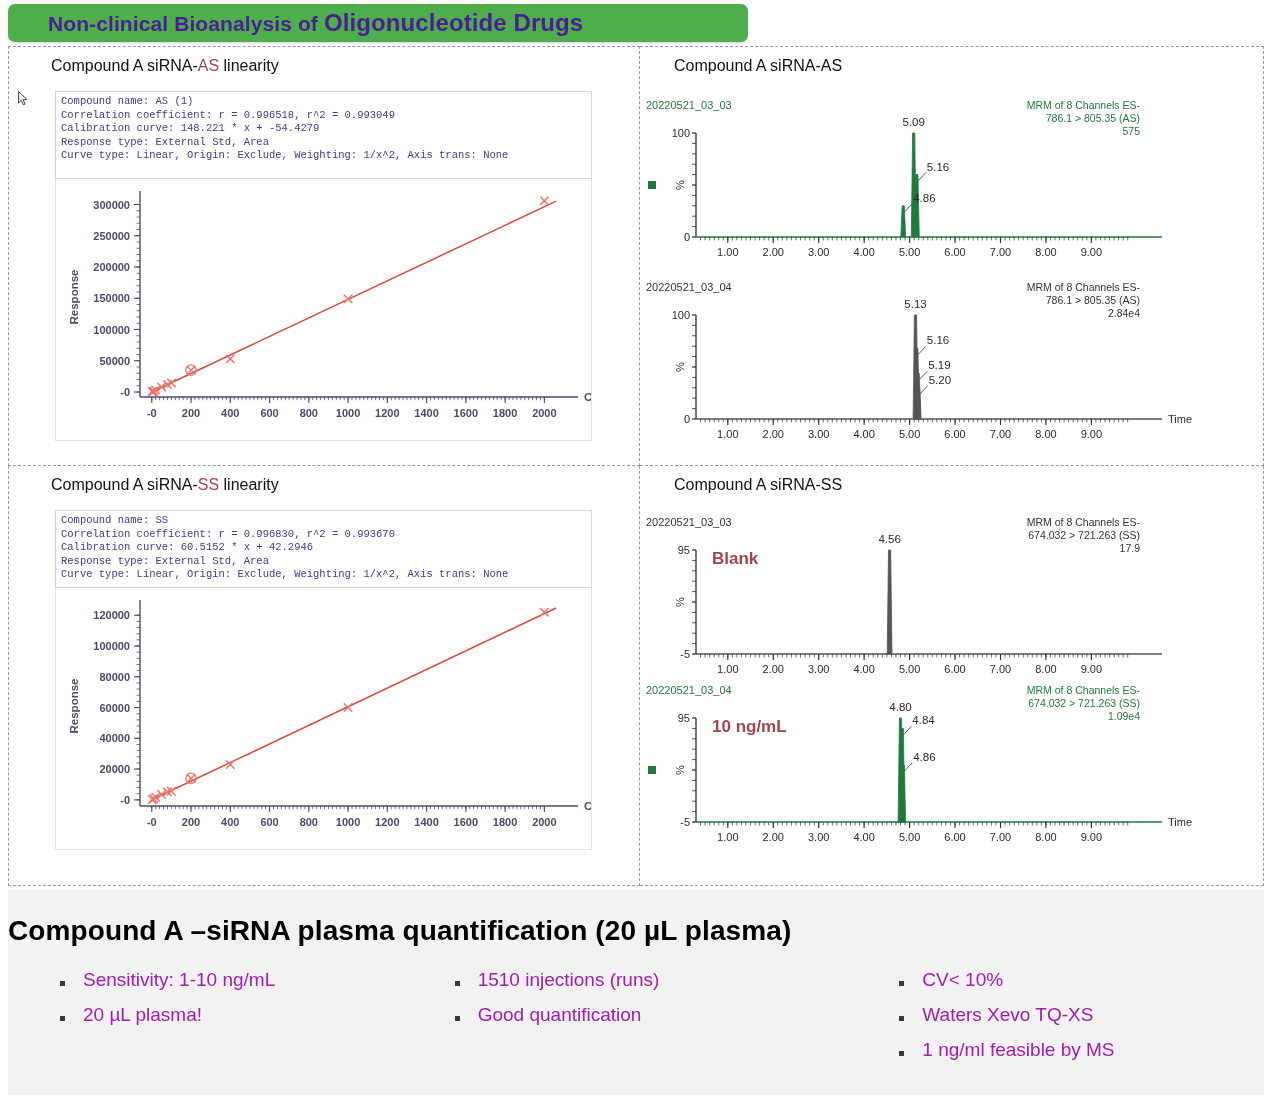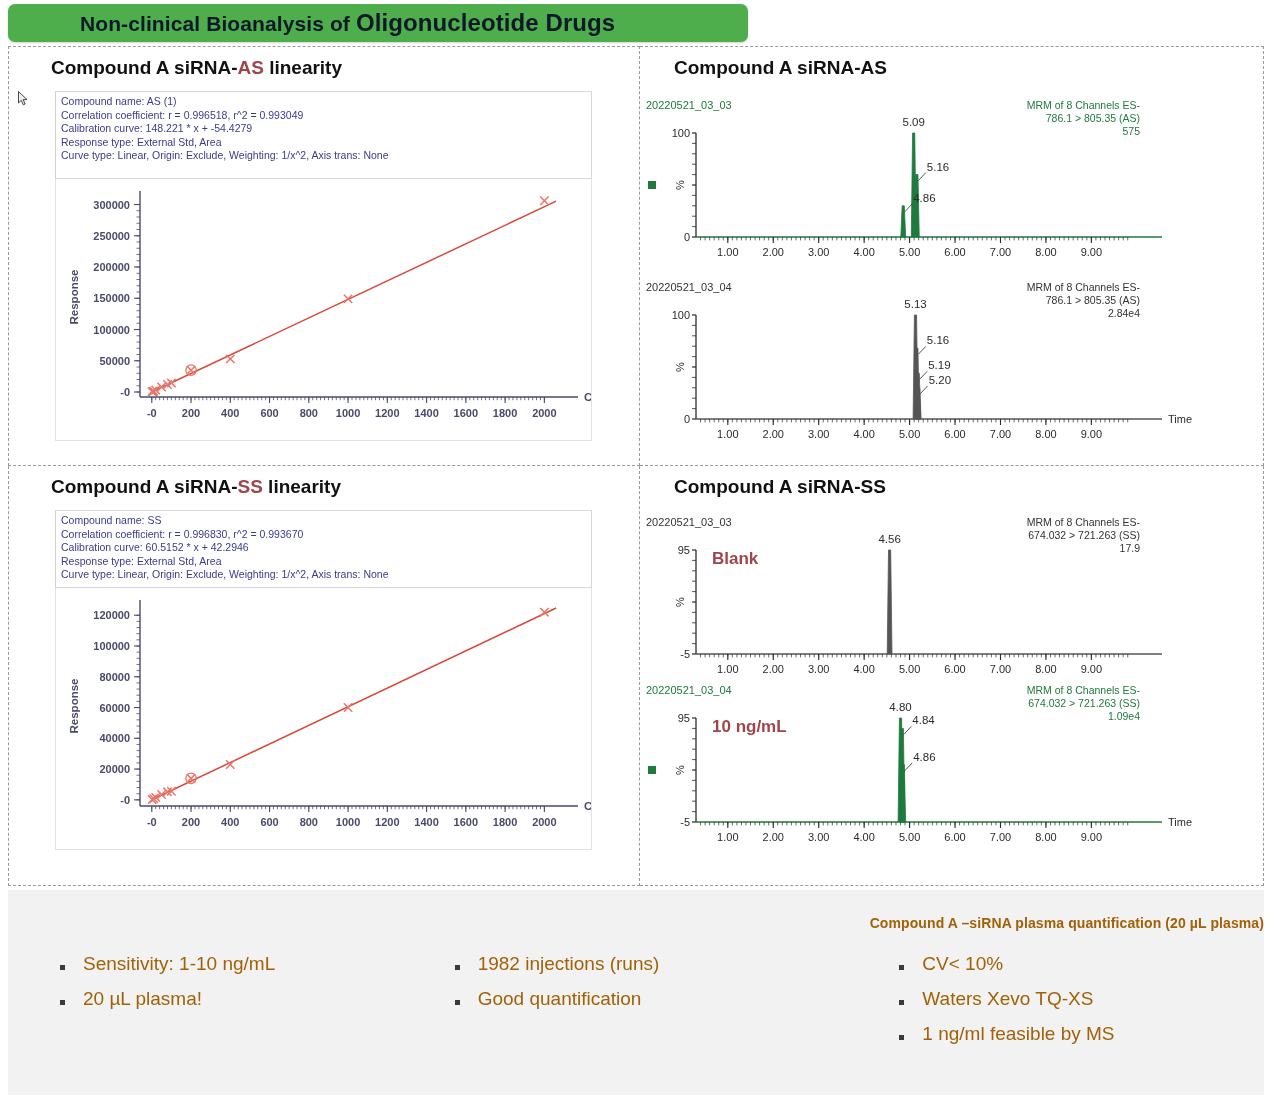--- a/index.html
+++ b/index.html
@@ -15,27 +15,26 @@
   
   .banner{
     position:absolute; left:8px; top:4px;
     height:38px; width:740px;
     background:#4FAE4C;
     border-radius:7px;
     display:flex; align-items:center;
     box-shadow:0 1px 2px rgba(0,0,0,.18);
   }
   .banner-text{
-    color:#0f172a;
+    color:#4c1d95;
     font-size:21px;
     font-weight:bold;
     letter-spacing:.1px;
-    padding-left:26px;
+    padding-left:40px;
     white-space:nowrap;
-    margin-left:46px;
   }
   .banner-text .light{font-weight:bold;}
   .banner-text .big{font-size:24px;font-weight:bold;}
 
   
   .grid{
     position:absolute; left:8px; top:46px;
     width:1256px; height:840px;
     display:grid;
     grid-template-columns:632px 624px;
@@ -46,21 +45,21 @@
     box-sizing:border-box;
     position:relative;
     background:#fff;
   }
   .q-tl{border-right-width:1px;border-bottom-width:1px;}
   .q-tr{border-left:none;border-bottom-width:1px;}
   .q-bl{border-top:none;border-right-width:1px;}
   .q-br{border-top:none;border-left:none;}
 
   .panel-title{
-    font-size:19px; font-weight:bold; color:#111;
+    font-size:16px; font-weight:normal; color:#111;
     position:absolute; left:42px; top:10px;
     white-space:nowrap;
   }
   .panel-title-r{left:34px;}
   .hl{color:#A0454C;}
 
   
   .lin-box{
     position:absolute; left:46px; top:44px;
     width:537px; height:88px;
@@ -69,21 +68,21 @@
     background:#fff;
     box-sizing:border-box;
     padding:3px 5px 0 5px;
   }
   .lin-box.ss{height:78px;}
   .lin-line{
     font-size:10.5px;
     color:#3b3b8f;
     line-height:13.6px;
     white-space:nowrap;
-    font-family:Liberation Sans, sans-serif;
+    font-family:Liberation Mono, monospace;
   }
   .cursor-arrow{
     position:absolute; left:9px; top:44px;
     width:11px;height:15px;
   }
 
   
   .cal-wrap{
     position:absolute;
     left:46px;
@@ -102,41 +101,41 @@
   .chrom-svg{display:block;}
 
   
   .footer{
     position:absolute; left:8px; top:890px;
     width:1256px; height:205px;
     background:#F2F2F2;
     box-sizing:border-box;
   }
   .footer-title{
-    text-align:right;
-    font-size:14px;
+    text-align:left;
+    font-size:28px;
     font-weight:bold;
-    color:#a16207;
+    color:#000000;
     padding-top:25px;
     letter-spacing:.1px;
   }
   .bullet-cols{
     display:flex;
     margin-top:22px;
     padding:0 30px;
   }
   .bcol{flex:1;padding-left:22px;}
   .bcol.c2{padding-left:60px;}
   .bcol.c3{padding-left:110px;}
   .bitem{
     display:flex;
     align-items:flex-start;
     margin-bottom:13px;
     font-size:19px;
-    color:#a16207;
+    color:#a21caf;
     white-space:nowrap;
   }
   .bdot{
     width:5px;height:5px;background:#3a3a3a;
     margin-right:18px;margin-top:12px;flex:none;
   }
 </style>
 </head>
 <body>
 
@@ -1185,21 +1184,21 @@
           <span>Sensitivity: 1-10 ng/mL</span>
         </div>
       <div class="bitem">
           <span class="bdot"></span>
           <span>20 µL plasma!</span>
         </div>
     </div>
     <div class="bcol c2">
       <div class="bitem">
           <span class="bdot"></span>
-          <span>1982 injections (runs)</span>
+          <span>1510 injections (runs)</span>
         </div>
       <div class="bitem">
           <span class="bdot"></span>
           <span>Good quantification</span>
         </div>
     </div>
     <div class="bcol c3">
       <div class="bitem">
           <span class="bdot"></span>
           <span>CV&lt; 10%</span>

